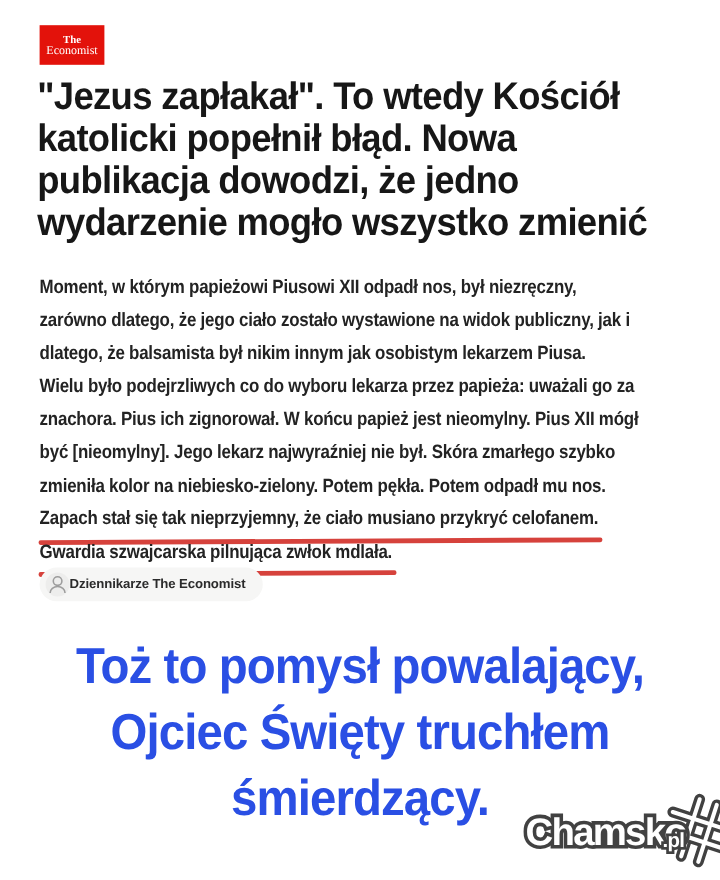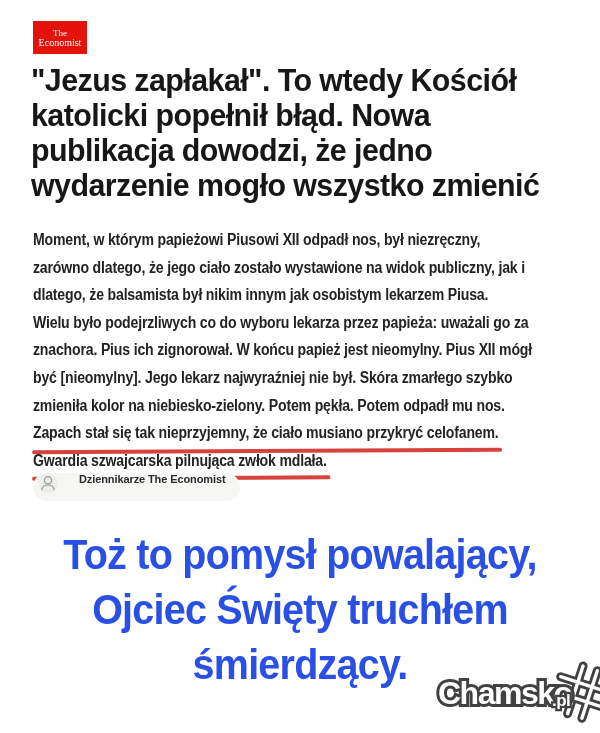--- a/index.html
+++ b/index.html
@@ -3,39 +3,39 @@
 <meta charset="utf-8">
 <style>
   html,body{margin:0;padding:0;}
   body{font-family:"Liberation Sans", sans-serif; background:#ffffff;}
   .stage{position:relative;width:600px;height:733px;background:#ffffff;overflow:hidden;}
 
   
   .econ-logo{position:absolute;left:33px;top:21px;width:54px;height:33px;background:#E3120B;
     display:flex;flex-direction:column;align-items:center;justify-content:center;
     font-family:"Liberation Serif", serif;color:#ffffff;text-align:center;line-height:10px;}
-  .econ-logo .l1{font-size:9px;font-weight:400;}
+  .econ-logo .l1{font-size:9px;font-weight:700;}
   .econ-logo .l2{font-size:10px;font-weight:400;}
 
   
   .headline{position:absolute;left:31px;top:63px;color:#171717;font-weight:700;
     font-size:32px;line-height:35px;letter-spacing:-0.6px;white-space:nowrap;
     transform:scaleX(0.95);transform-origin:0 0;}
 
   
   .bodytext{position:absolute;left:33px;top:226px;color:#232323;font-weight:700;
     font-size:16px;line-height:27.6px;letter-spacing:-0.2px;white-space:nowrap;
     transform:scaleX(0.88);transform-origin:0 0;}
   .ul-wrap{position:relative;display:inline-block;}
   .redline{position:absolute;left:-1px;right:-4px;bottom:-6px;height:4px;
     background:#d6423c;border-radius:2px;transform:rotate(-0.25deg);}
 
   
-  .byline{position:absolute;left:33px;top:473px;height:28px;display:flex;
-    gap:21px;background:#f6f6f5;border-radius:16px;padding:0 14px 0 5px;}
+  .byline{position:absolute;left:33px;top:473px;height:28px;display:flex;align-items:center;
+    gap:0;background:#f6f6f5;border-radius:16px;padding:0 14px 0 5px;}
   .avatar{width:20px;height:20px;border-radius:50%;background:#ededec;display:flex;
     align-items:center;justify-content:center;}
   .byline-text{font-size:11px;font-weight:700;color:#2b2b2b;letter-spacing:-0.1px;white-space:nowrap;}
 
   
   .caption{position:absolute;left:0;top:527px;width:600px;text-align:center;color:#2a4fe4;
     font-weight:700;font-size:42px;line-height:55px;letter-spacing:-0.8px;white-space:nowrap;
     transform:scaleX(0.94);transform-origin:50% 0;}
 
   

